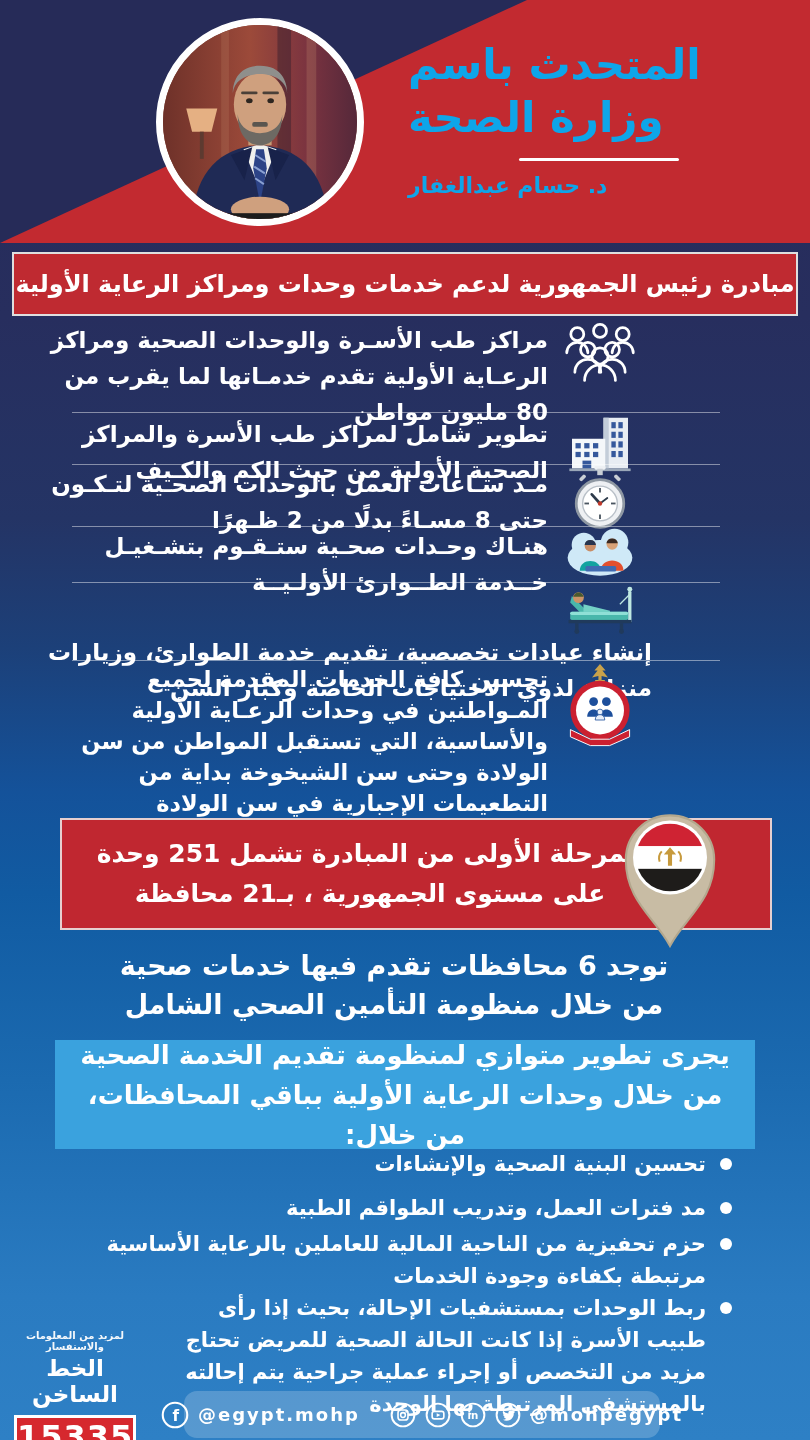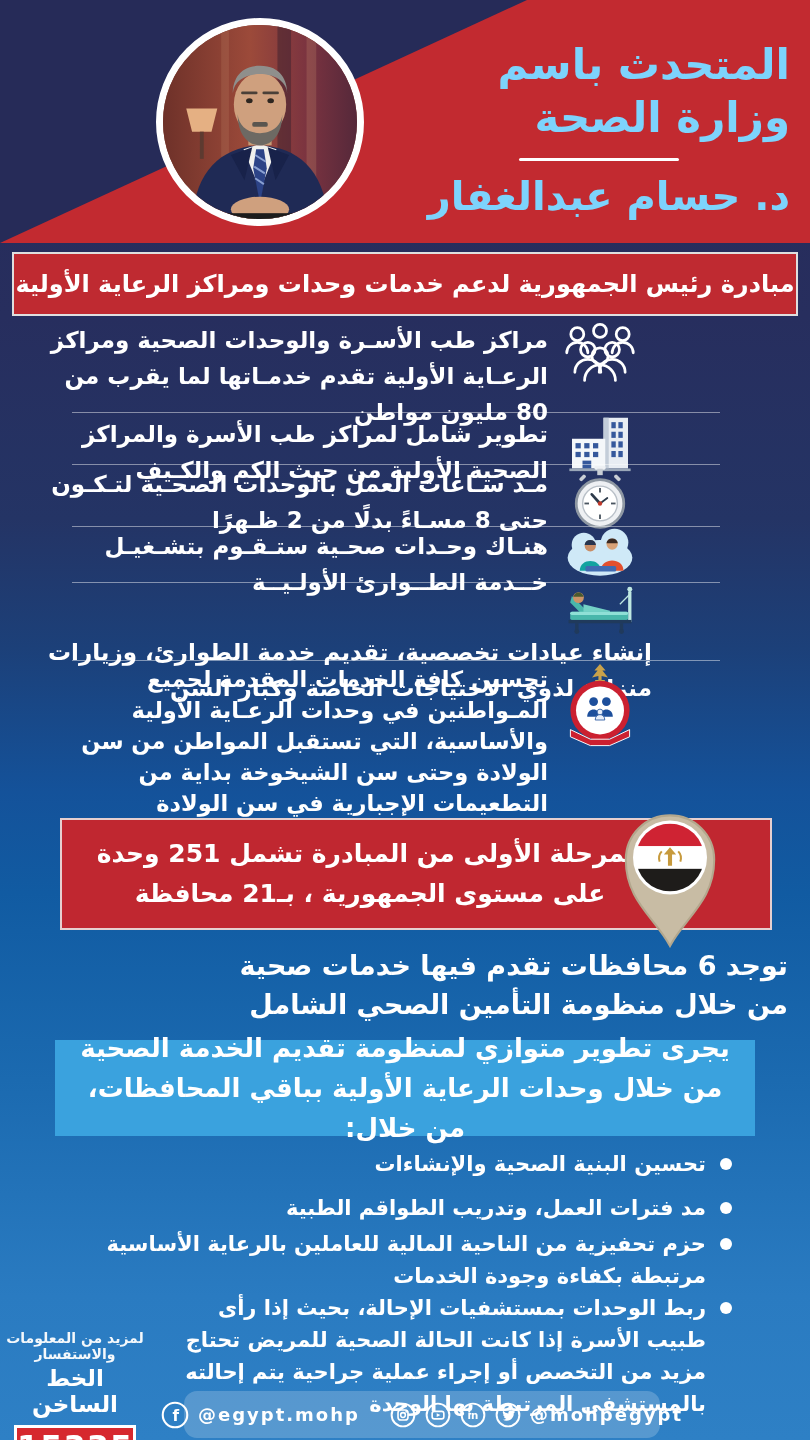--- a/index.html
+++ b/index.html
@@ -10,24 +10,24 @@
           direction:rtl; }
   .abs { position:absolute; }
 
   
   .header { top:0; left:0; width:810px; height:243px; background:#262b58; }
   .header-red { position:absolute; inset:0; background:#c22a30;
                 clip-path:polygon(527px 0, 810px 0, 810px 243px, 0 243px); }
   .logo-box { position:absolute; top:18px; right:auto; left:26px; width:112px; height:122px; }
   .photo-ring { position:absolute; top:18px; left:156px; width:208px; height:208px; border-radius:50%;
                 border:7px solid #ffffff; overflow:hidden; background:#7a3b2e; }
-  .header-text { position:absolute; top:38px; left:408px; width:382px; text-align:right; color:#7dd3fc; }
+  .header-text { position:absolute; top:38px; left:408px; width:382px; text-align:left; color:#0ea5e9; }
   .header-title { font-size:42px; font-weight:bold; line-height:53px; letter-spacing:-.5px; }
   .header-divider { width:160px; height:3px; background:#fff; margin:14px auto 12px auto; border-radius:2px; }
-  .header-name { font-size:40px; font-weight:bold; }
+  .header-name { font-size:22px; font-weight:bold; }
 
   
   .banner { top:252px; left:12px; width:786px; height:64px; background:#bf2a31;
             border:2px solid #dfdfdf; display:flex; align-items:center; justify-content:center; }
   .banner span { color:#fff; font-size:24px; font-weight:bold; text-align:center; }
 
   
   .row { left:0; width:652px; display:flex; direction:rtl; align-items:flex-start; }
   .row .ico { width:104px; min-width:104px; display:flex; justify-content:center; align-items:center; }
   .row .txt { flex:1; color:#fff; font-weight:bold; font-size:23px; line-height:36px;
@@ -35,36 +35,36 @@
   .row.tight .txt { line-height:31px; font-size:22.5px; }
   .sep { left:72px; width:648px; height:1px; background:rgba(255,255,255,.45); }
 
   
   .phase-box { top:818px; right:38px; width:712px; height:112px; background:#c02730;
                border:2px solid #e6cfcf; display:flex; align-items:center; }
   .phase-box .phase-text { width:100%; color:#fff; font-size:25px; font-weight:bold; line-height:40px;
                text-align:center; padding-right:118px; padding-left:26px; }
   .pin { top:802px; left:612px; width:116px; height:146px; }
 
-  .note { top:946px; left:0; width:788px; text-align:right; }
+  .note { top:946px; left:0; width:788px; text-align:center; }
   .note span { display:inline-block; max-width:580px; color:#fff; font-size:27px; font-weight:bold; line-height:39px; }
 
-  .parallel { top:1040px; right:55px; width:700px; height:96px; background:#3aa2de;
+  .parallel { top:1040px; right:55px; width:700px; height:109px; background:#3aa2de;
               display:flex; align-items:center; justify-content:center; }
   .parallel span { color:#fff; font-size:26px; font-weight:bold; line-height:40px; text-align:center; padding:0 14px; }
 
   
   .sub { left:0; width:810px; display:flex; direction:rtl; }
   .sub .dot { width:12px; height:12px; border-radius:50%; background:#fff; margin:10px 0 0 14px; margin-right:78px; }
   .sub .stxt { flex:1; color:#fff; font-size:21px; font-weight:bold; line-height:32px;
                text-align:right; padding-left:80px; }
 
   
   .hotline { top:1330px; right:660px; width:150px; text-align:center; color:#fff; }
-  .hotline .hl-info { font-size:14px; font-weight:bold; opacity:.95; }
+  .hotline .hl-info { font-size:10px; font-weight:bold; opacity:.95; }
   .hotline .hl-label { font-size:23px; font-weight:bold; margin-top:3px; }
   .hotline .hl-number { direction:ltr; display:inline-block; margin-top:8px; width:122px; height:44px;
         background:#d6282e; border:3px solid #fff; color:#fff; font-size:32px; font-weight:bold;
         line-height:38px; letter-spacing:1px; }
 
   
   .social { top:1391px; left:184px; width:476px; height:47px; border-radius:13px;
             background:rgba(255,255,255,.2); direction:ltr; display:flex; align-items:center;
             justify-content:center; gap:9px; padding:0 10px; }
   .social .handle { color:#fff; font-size:18px; font-weight:bold; letter-spacing:2px; white-space:nowrap; }

